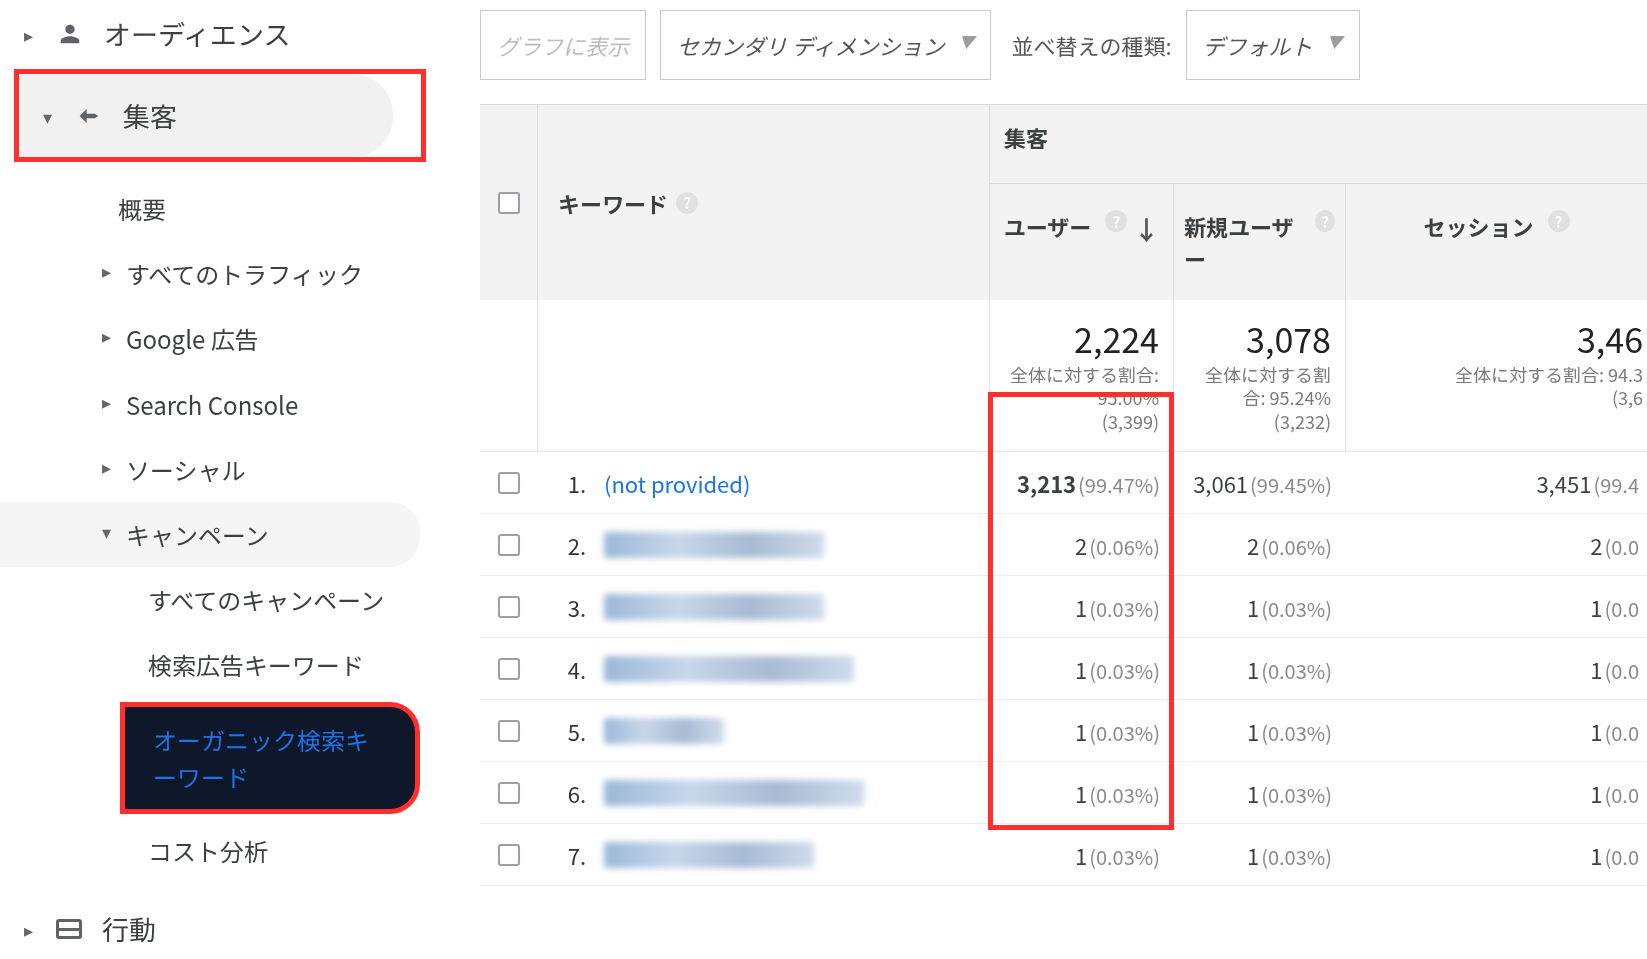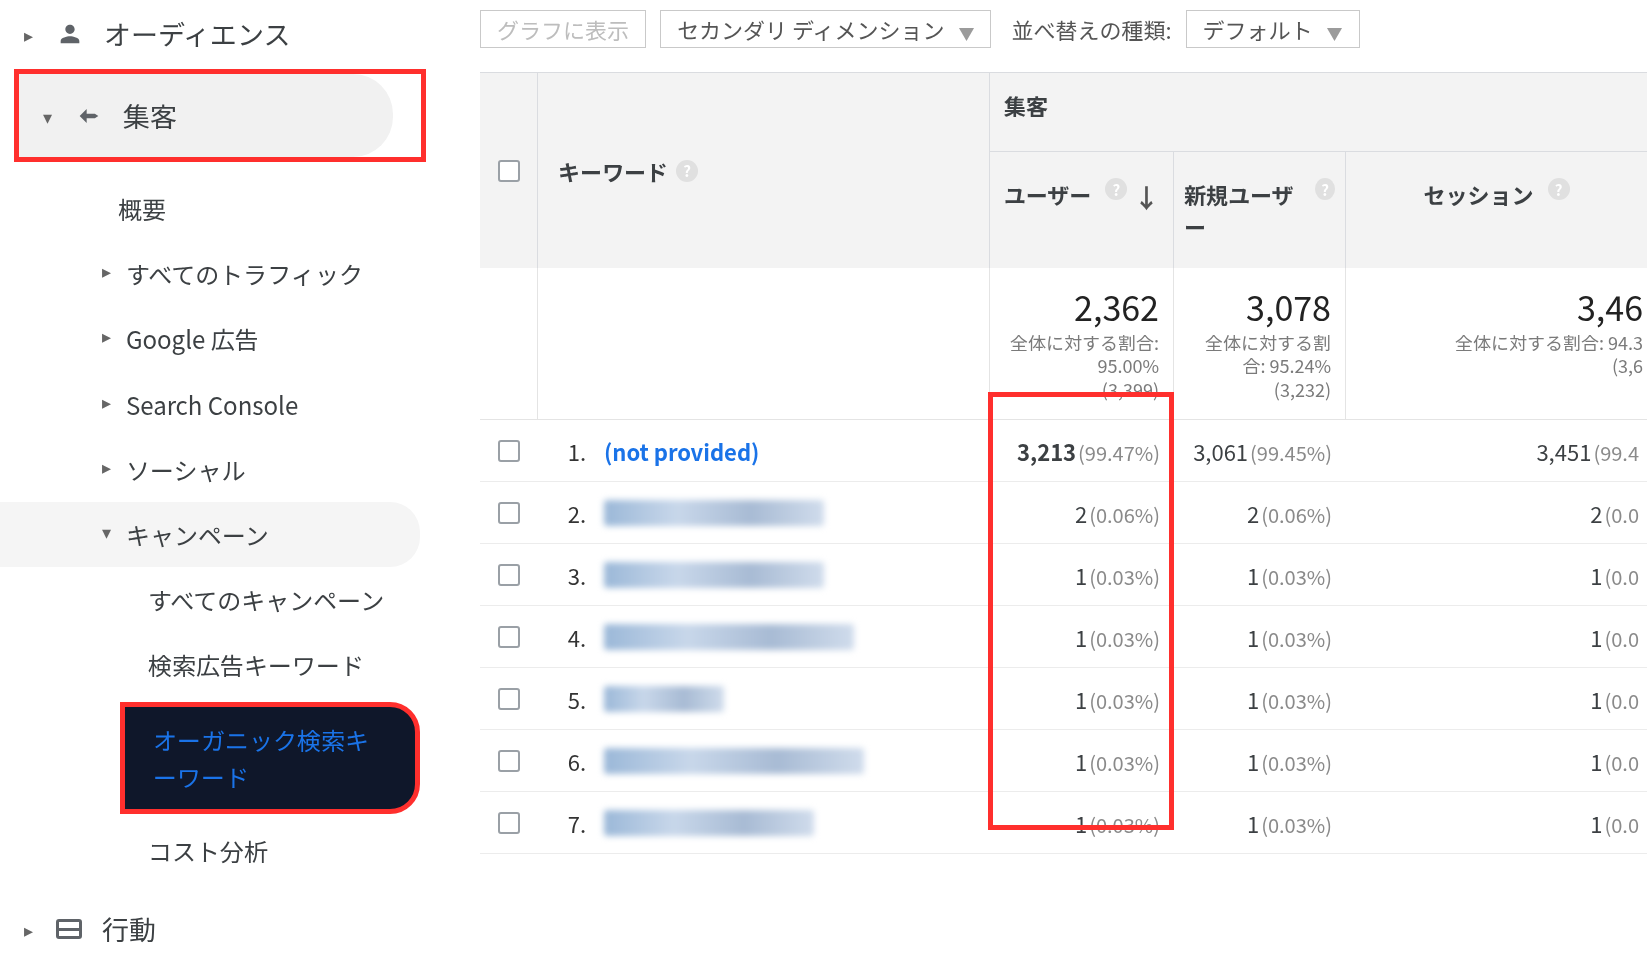--- a/index.html
+++ b/index.html
@@ -81,22 +81,22 @@
     font-size:27px;
   }
   .square-icon { width:26px; height:20px; border:3px solid #5f6368; border-radius:3px; position:relative; }
   .square-icon::after { content:""; position:absolute; left:0; right:0; top:45%; height:3px; background:#5f6368; }
 
   
   .main { flex:1; padding: 10px 0 0 40px; overflow:hidden; }
   .toolbar { display:flex; align-items:center; gap:14px; margin-bottom:24px; }
   .btn {
     border:1px solid #c9c9c9; background:#fff;
-    padding:2px 16px; font-size:22px; color:#555;
-    display:flex; align-items:flex-end; gap:14px;
+    padding:18px 16px; font-size:22px; color:#555;
+    display:flex; align-items:flex-start; gap:14px;font-style:italic;
   }
   .btn.disabled { color:#bdbdbd; }
   .dd-caret { color:#9b9b9b; font-size:16px; }
   .toolbar-label { font-size:22px; color:#555; margin-left:6px; }
 
   .table { border-top:1px solid #dadce0; }
   .thead { display:flex; background:#f3f3f3; }
   .th-check { width:58px; border-right:1px solid #dadce0; display:flex; align-items:center; justify-content:center; }
   .cbox { width:22px; height:22px; border:2px solid #9aa0a6; border-radius:3px; background:#fff; }
   .th-keyword {
@@ -141,21 +141,21 @@
   .s-metric[data-col="users"]   { width:184px; }
   .s-metric[data-col="new"]     { width:172px; }
   .s-metric[data-col="session"] { flex:1; border-right:none; padding-right:4px; }
   .s-big { font-size:34px; color:#222; }
   .s-sub { font-size:18px; color:#7a7a7a; line-height:1.3; }
 
   .trow { display:flex; align-items:center; min-height:62px; border-bottom:1px solid #ececec; }
   .tcell-check { width:58px; display:flex; justify-content:center; }
   .tcell-kw { width:452px; display:flex; align-items:center; gap:18px; padding-left:20px; font-size:22px; }
   .rownum { width:28px; text-align:right; color:#333; }
-  .kwlink { color:#1a73e8;font-weight:bold; }
+  .kwlink { color:#1a73e8; }
   .kwblur {
     height:26px; border-radius:3px;
     background: linear-gradient(90deg,#9bb8d8,#c8d7ea,#a8bbd4,#d0dcec);
     filter: blur(3px);
   }
   .tcell-metric {
     text-align:right; font-size:22px;
     display:flex; justify-content:flex-end; align-items:baseline; gap:2px;
     padding-right:14px;
   }
@@ -263,21 +263,21 @@
               <span class="info-dot">?</span>
             </div>
           </div>
         </div>
       </div>
 
       <div class="summary-row">
         <div class="s-check"></div>
         <div class="s-kw"></div>
         <div class="s-metric" data-col="users">
-          <div class="s-big">2,362</div>
+          <div class="s-big">2,224</div>
           <div class="s-sub">全体に対する割合: 95.00%</div>
           <div class="s-sub">(3,399)</div>
         </div>
         <div class="s-metric" data-col="new">
           <div class="s-big">3,078</div>
           <div class="s-sub">全体に対する割合: 95.24%</div>
           <div class="s-sub">(3,232)</div>
         </div>
         <div class="s-metric" data-col="session">
           <div class="s-big">3,46</div>

